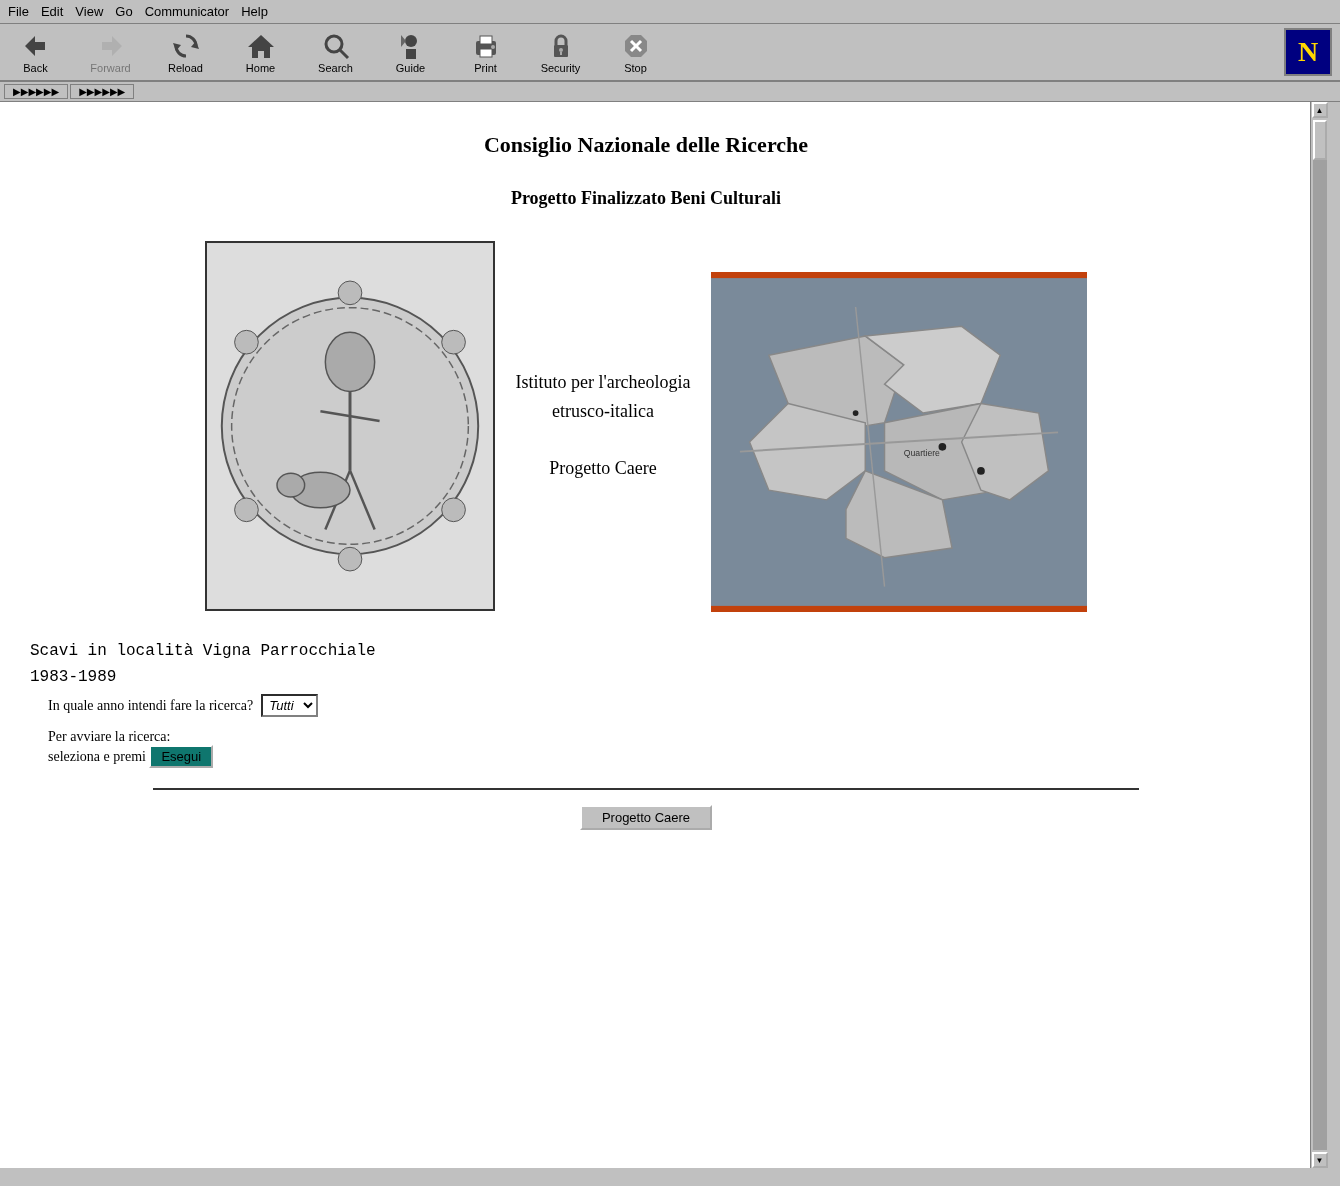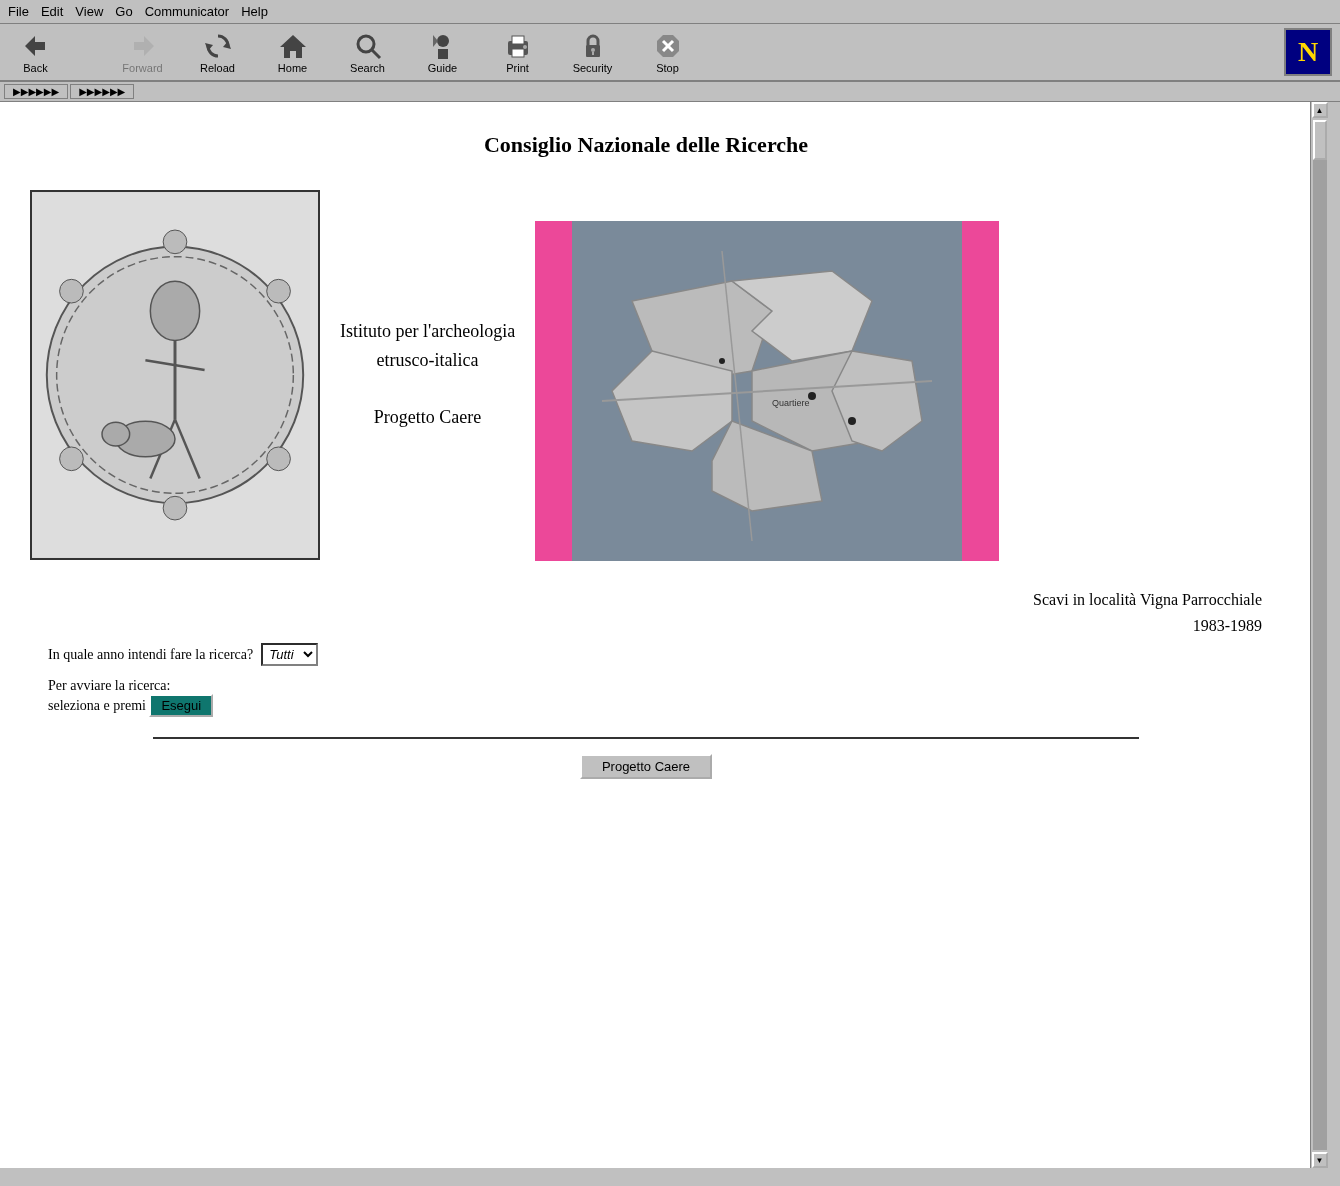--- a/index.html
+++ b/index.html
@@ -40,21 +40,21 @@
       flex-direction: column;
       align-items: center;
       cursor: pointer;
       padding: 2px 6px;
       min-width: 55px;
       font-family: Arial, sans-serif;
       font-size: 11px;
       border: none;
       background: transparent;
     }
-    .toolbar-btn.disabled { opacity: 0.4; cursor: default; margin-left: 32px; }
+    .toolbar-btn.disabled { opacity: 0.4; cursor: default; }
     .toolbar-icon {
       width: 32px;
       height: 32px;
       display: flex;
       align-items: center;
       justify-content: center;
       font-size: 20px;
     }
     .toolbar-label {
       font-size: 11px;
@@ -163,57 +163,57 @@
       font-size: 18px;
       font-weight: bold;
       font-family: Times New Roman, serif;
       margin-bottom: 30px;
     }
 
     
     .middle-section {
       display: flex;
       align-items: center;
-      justify-content: flex-start;
+      justify-content: center;
       margin-bottom: 30px;
     }
     .etruscan-image {
       width: 290px;
       height: 370px;
       border: 2px solid #333;
       background: #d8d8d8;
       display: flex;
       align-items: center;
       justify-content: center;
       overflow: hidden;
     }
     .map-image {
-      width: 464px;
+      width: 376px;
       height: 340px;
-      background: #ec4899;
+      background: #c2410c;
       display: flex;
       align-items: center;
       justify-content: center;
       overflow: hidden;
       position: relative;
       margin-top: 33px;
     }
     .center-text {
       text-align: center;
       font-size: 18px;
       font-family: Times New Roman, serif;
       line-height: 1.6;
       padding: 0 20px;
     }
 
     
     .scavi-text {
-      text-align: right;
+      text-align: left;
       font-size: 16px;
-      font-family: Liberation Serif, serif;
+      font-family: Liberation Mono, monospace;
       margin-bottom: 8px;
     }
     .sistema-text {
       text-align: center;
       font-size: 15px;
       font-family: Times New Roman, serif;
       margin-bottom: 30px;
     }
 
     
@@ -387,20 +387,21 @@
     <div class="location-tab">▶▶▶▶▶▶</div>
     <div class="location-tab">▶▶▶▶▶▶</div>
   </div>
 </div>
 
 <div class="browser-window">
   <div class="content-area">
 
     <div class="page-title">Consiglio Nazionale delle Ricerche</div>
 
+    <div class="page-subtitle">Progetto Finalizzato Beni Culturali</div>
 
     <div class="middle-section">
 
       <div class="etruscan-image">
         <svg class="etruscan-svg" viewBox="0 0 290 370" xmlns="http://www.w3.org/2000/svg">
           <rect width="290" height="370" fill="#ddd"></rect>
 
           <circle cx="145" cy="185" r="130" stroke="#555" stroke-width="2" fill="#ccc"></circle>
 
           <ellipse cx="145" cy="185" rx="120" ry="120" stroke="#666" stroke-width="1.5" fill="none" stroke-dasharray="8,4"></ellipse>

